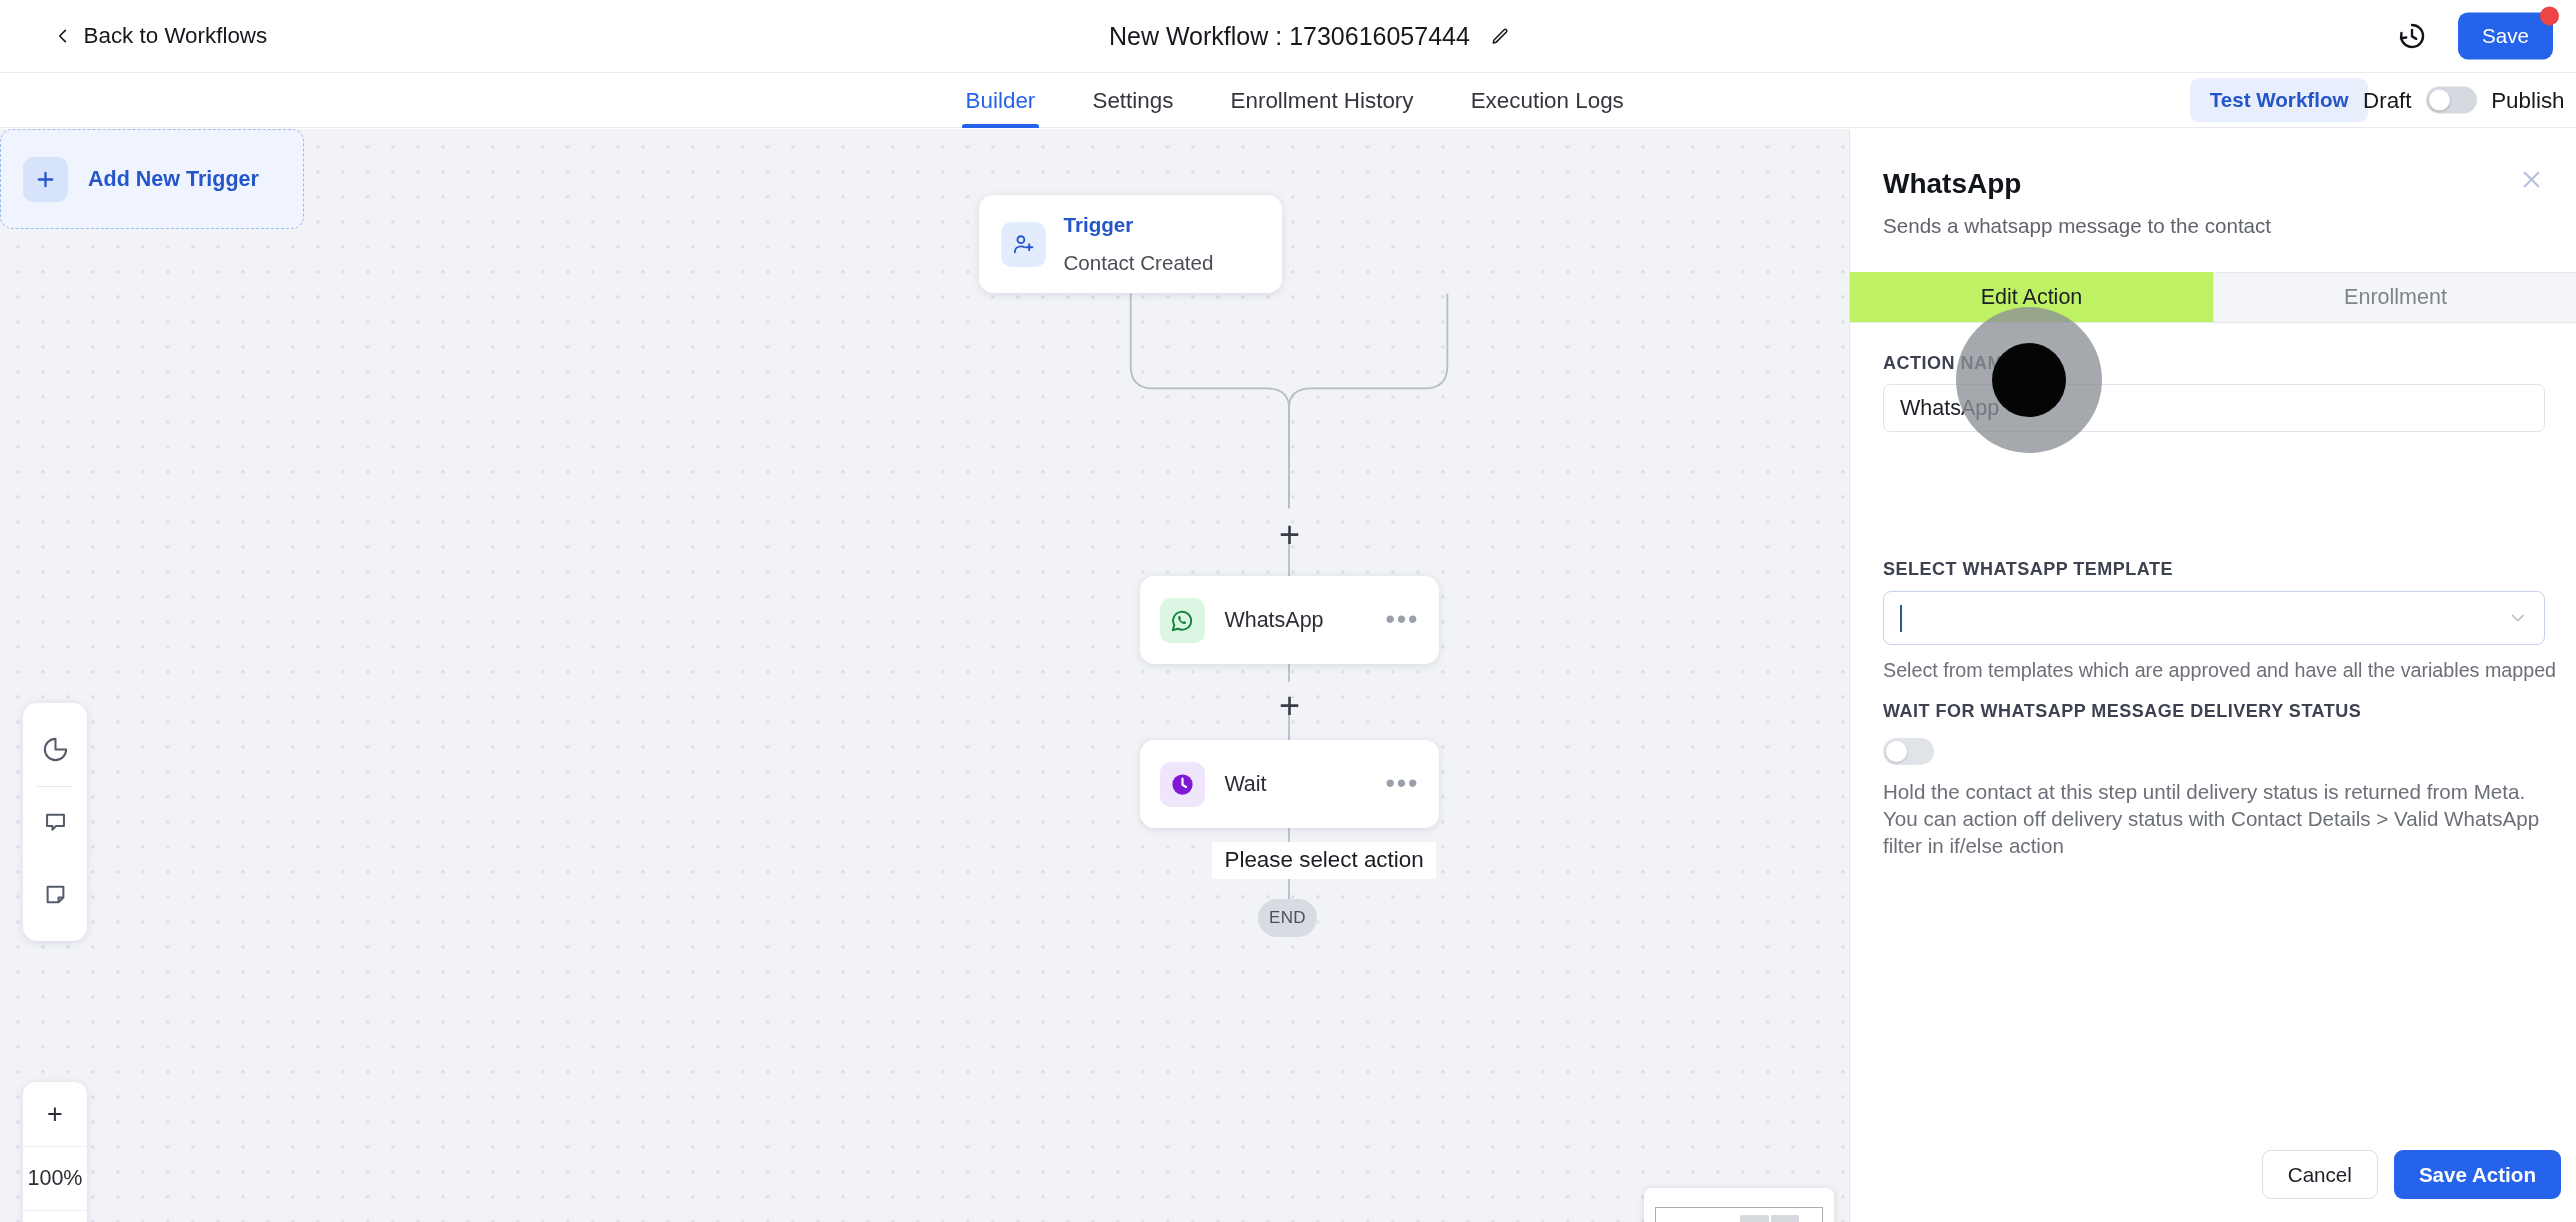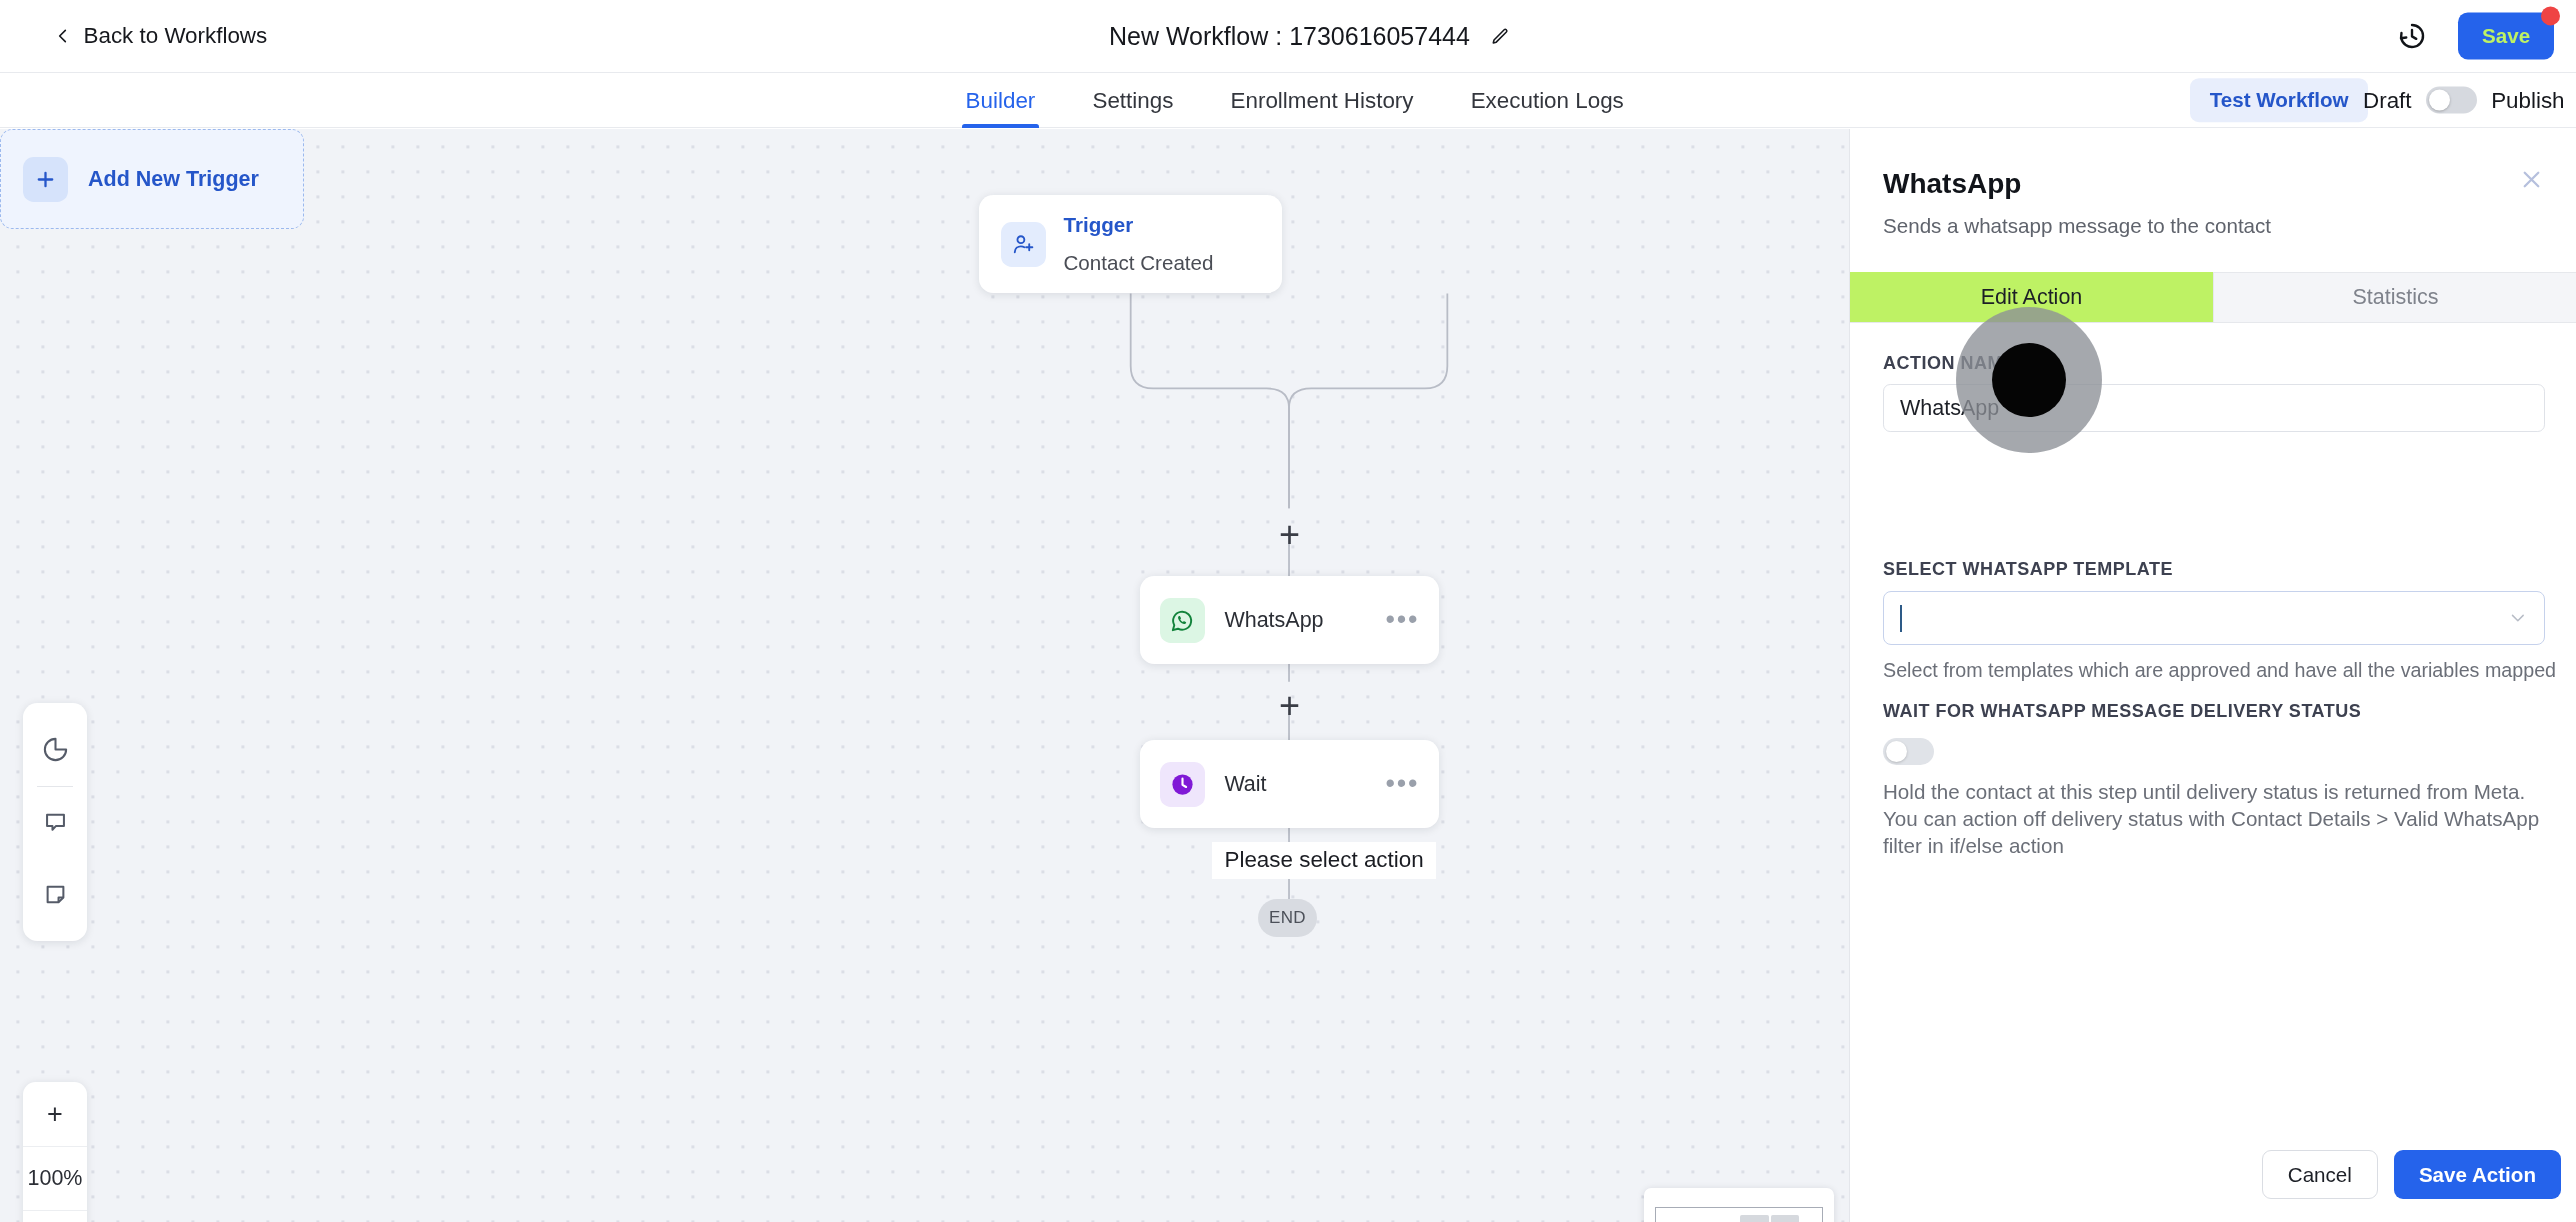--- a/index.html
+++ b/index.html
@@ -28,21 +28,21 @@
     display: flex; align-items: center; gap: 19.7px;
     font-size: 25px; color: #16181d; font-weight: 400; white-space: nowrap;
   }
   .pencil-icon { width: 19.7px; height: 19.7px; display:block; cursor:pointer; }
   .history-btn {
     position: absolute; left: 2397px; top: 50%; transform: translateY(-50%);
     width: 30px; height: 30px; cursor: pointer;
   }
   .save-btn {
     position: absolute; left: 2458px; top: 50%; transform: translateY(-50%);
-    background: #2563eb; color: #bef264; font-size: 20.6px; font-weight: 700;
+    background: #2563eb; color: #ffffff; font-size: 20.6px; font-weight: 400;
     border: none; border-radius: 9.8px; padding: 11.6px 24px; cursor: pointer;
     white-space: nowrap;
   }
   .save-dot {
     position: absolute; right: -6.3px; top: -6.3px;
     width: 19px; height: 19px; border-radius: 50%; background: #ef4444;
   }
   .save-wrap { position: absolute; left: 2458px; top: 50%; transform: translateY(-50%); }
   .save-wrap .save-btn { position: static; transform: none; display:block; }
 
@@ -426,21 +426,21 @@
 
   <div class="panel">
     <div class="panel-title">WhatsApp</div>
     <div class="panel-sub">Sends a whatsapp message to the contact</div>
     <svg class="panel-close" viewBox="0 0 24 24" fill="none">
       <path d="M5.5 5.5l13 13M18.5 5.5l-13 13" stroke="#b6c0dd" stroke-width="2.2" stroke-linecap="round"></path>
     </svg>
 
     <div class="ptabs">
       <div class="ptab active">Edit Action</div>
-      <div class="ptab inactive">Statistics</div>
+      <div class="ptab inactive">Enrollment</div>
     </div>
     <div class="ptabs-underline"></div>
 
     <div class="field-label" style="left:33px;top:224px;">ACTION NAME</div>
     <input class="field-input" style="top: 255px;" readonly="" value="WhatsApp">
 
     <div class="field-label" style="left:33px;top:430px;">SELECT WHATSAPP TEMPLATE</div>
     <div class="select-box">
       <span class="caret"></span>
       <svg class="chev-down" viewBox="0 0 24 24" fill="none">

